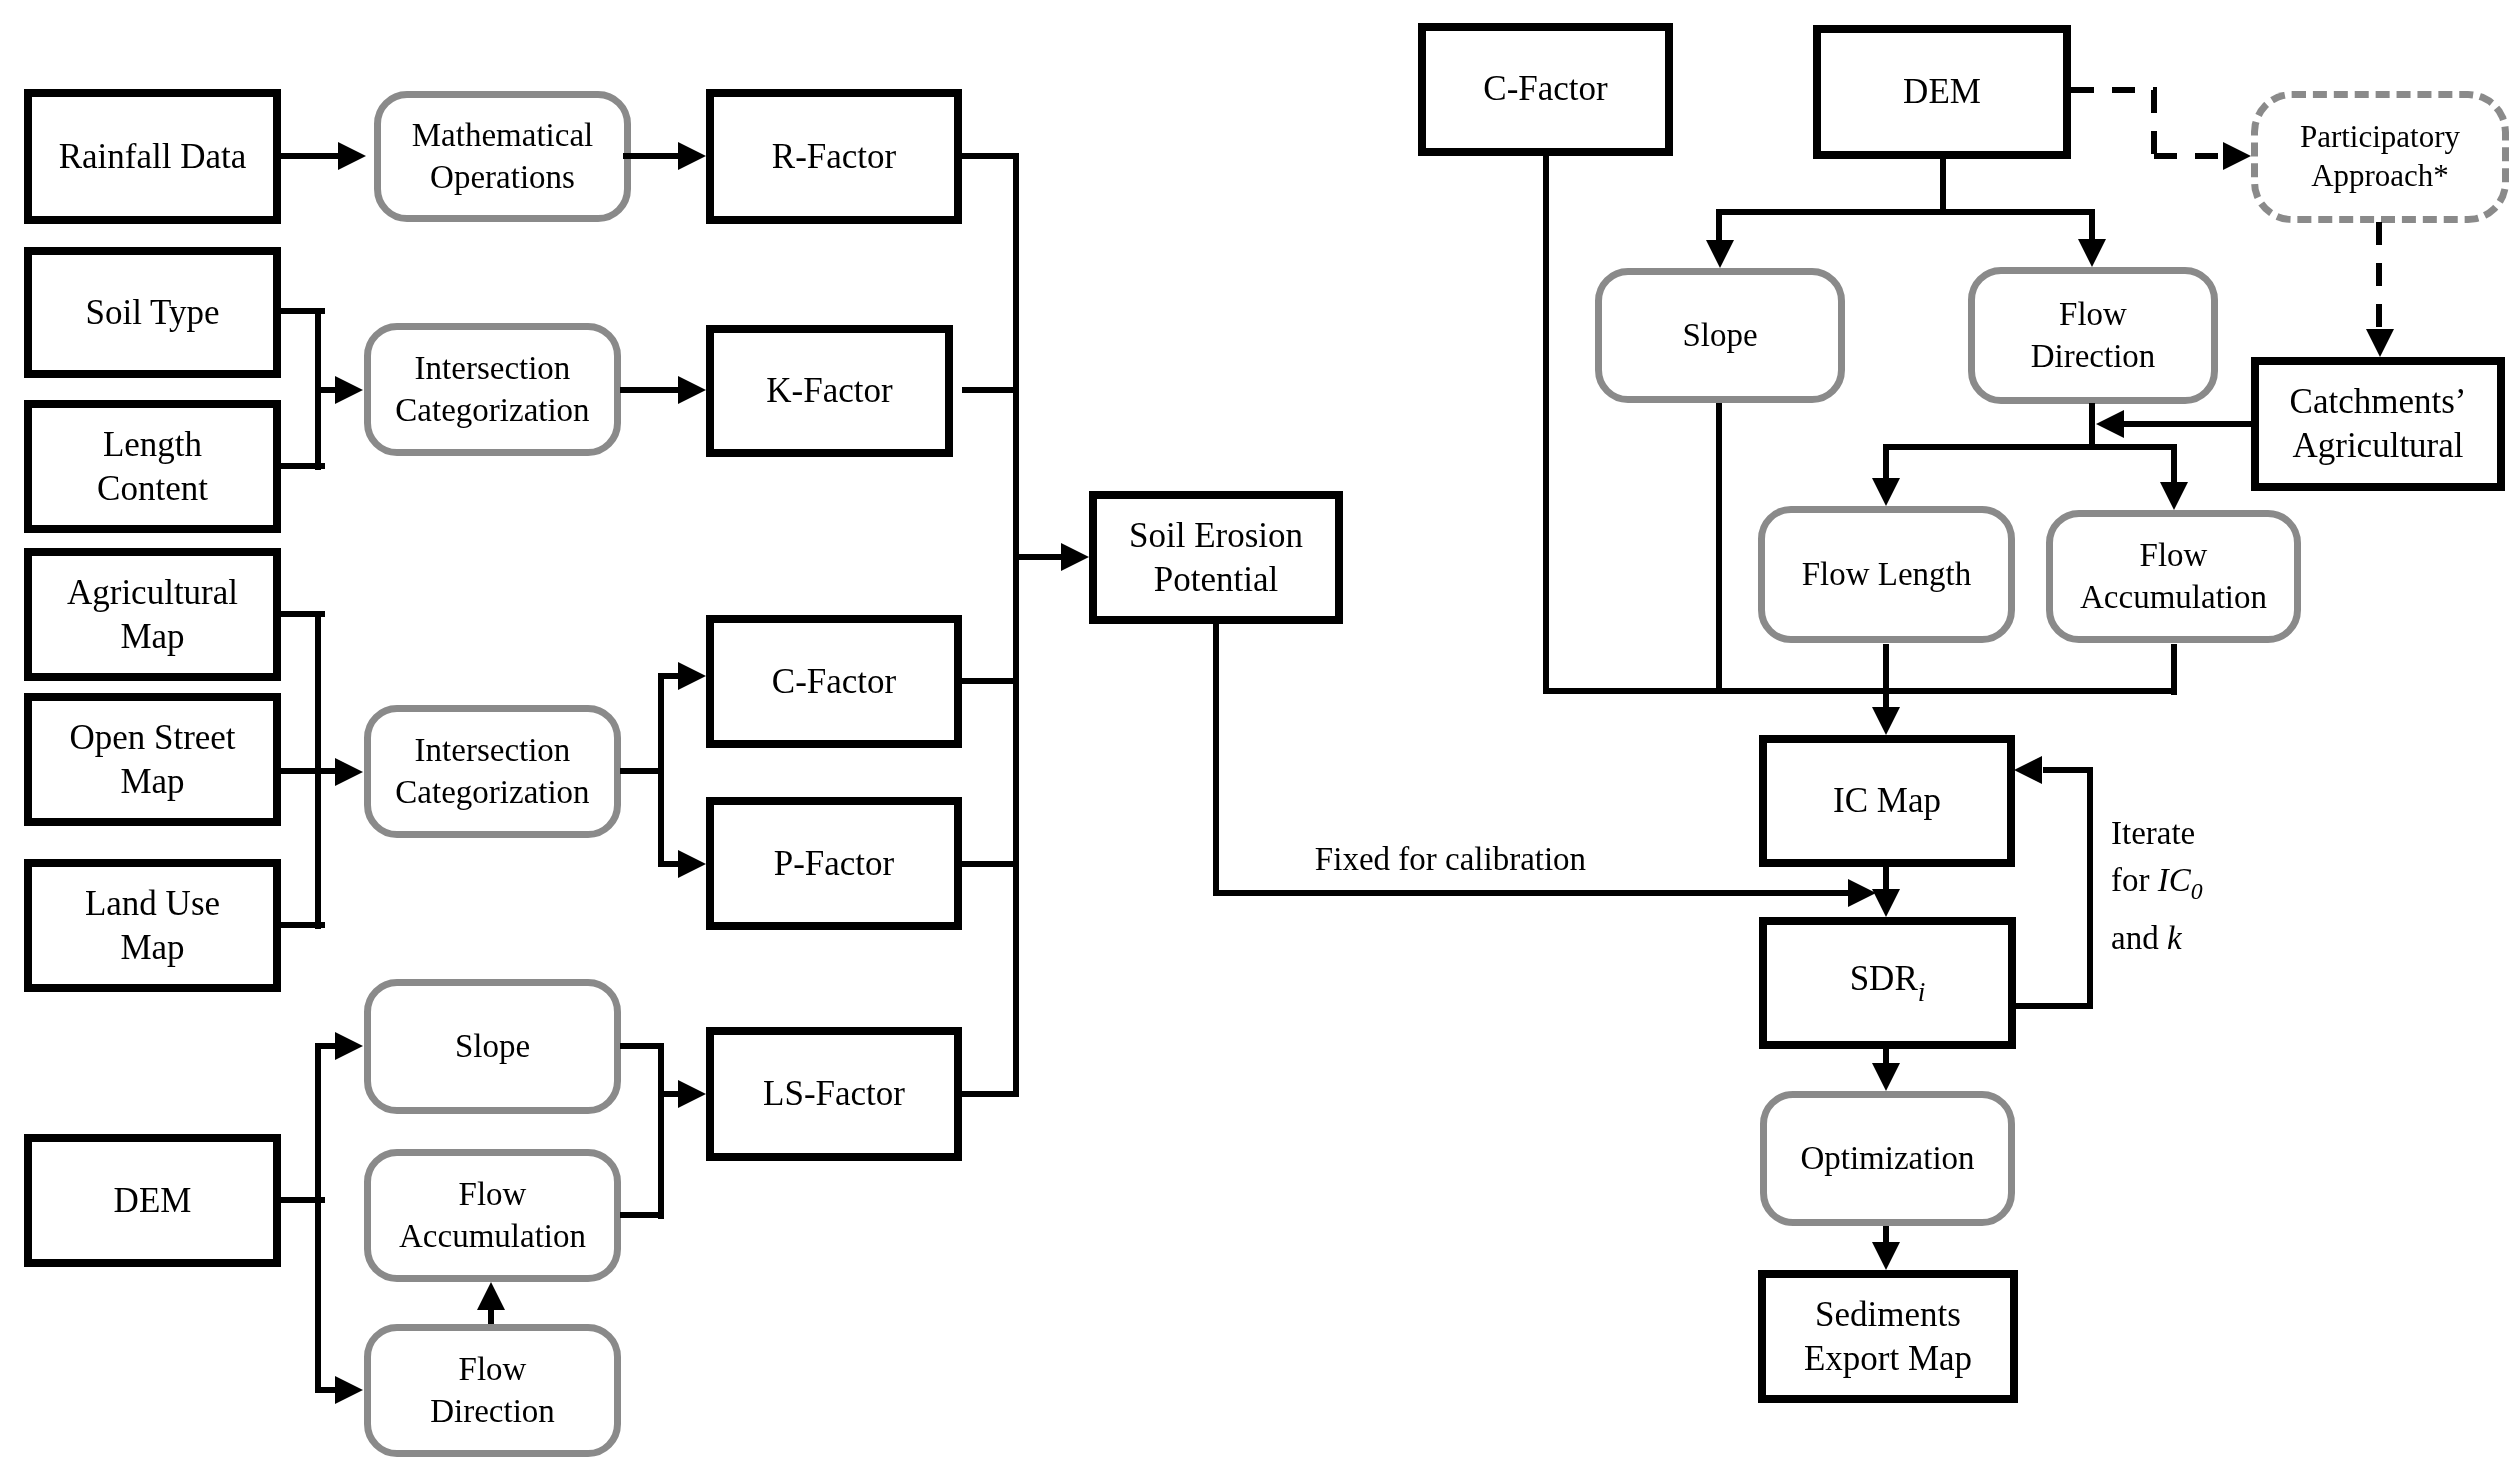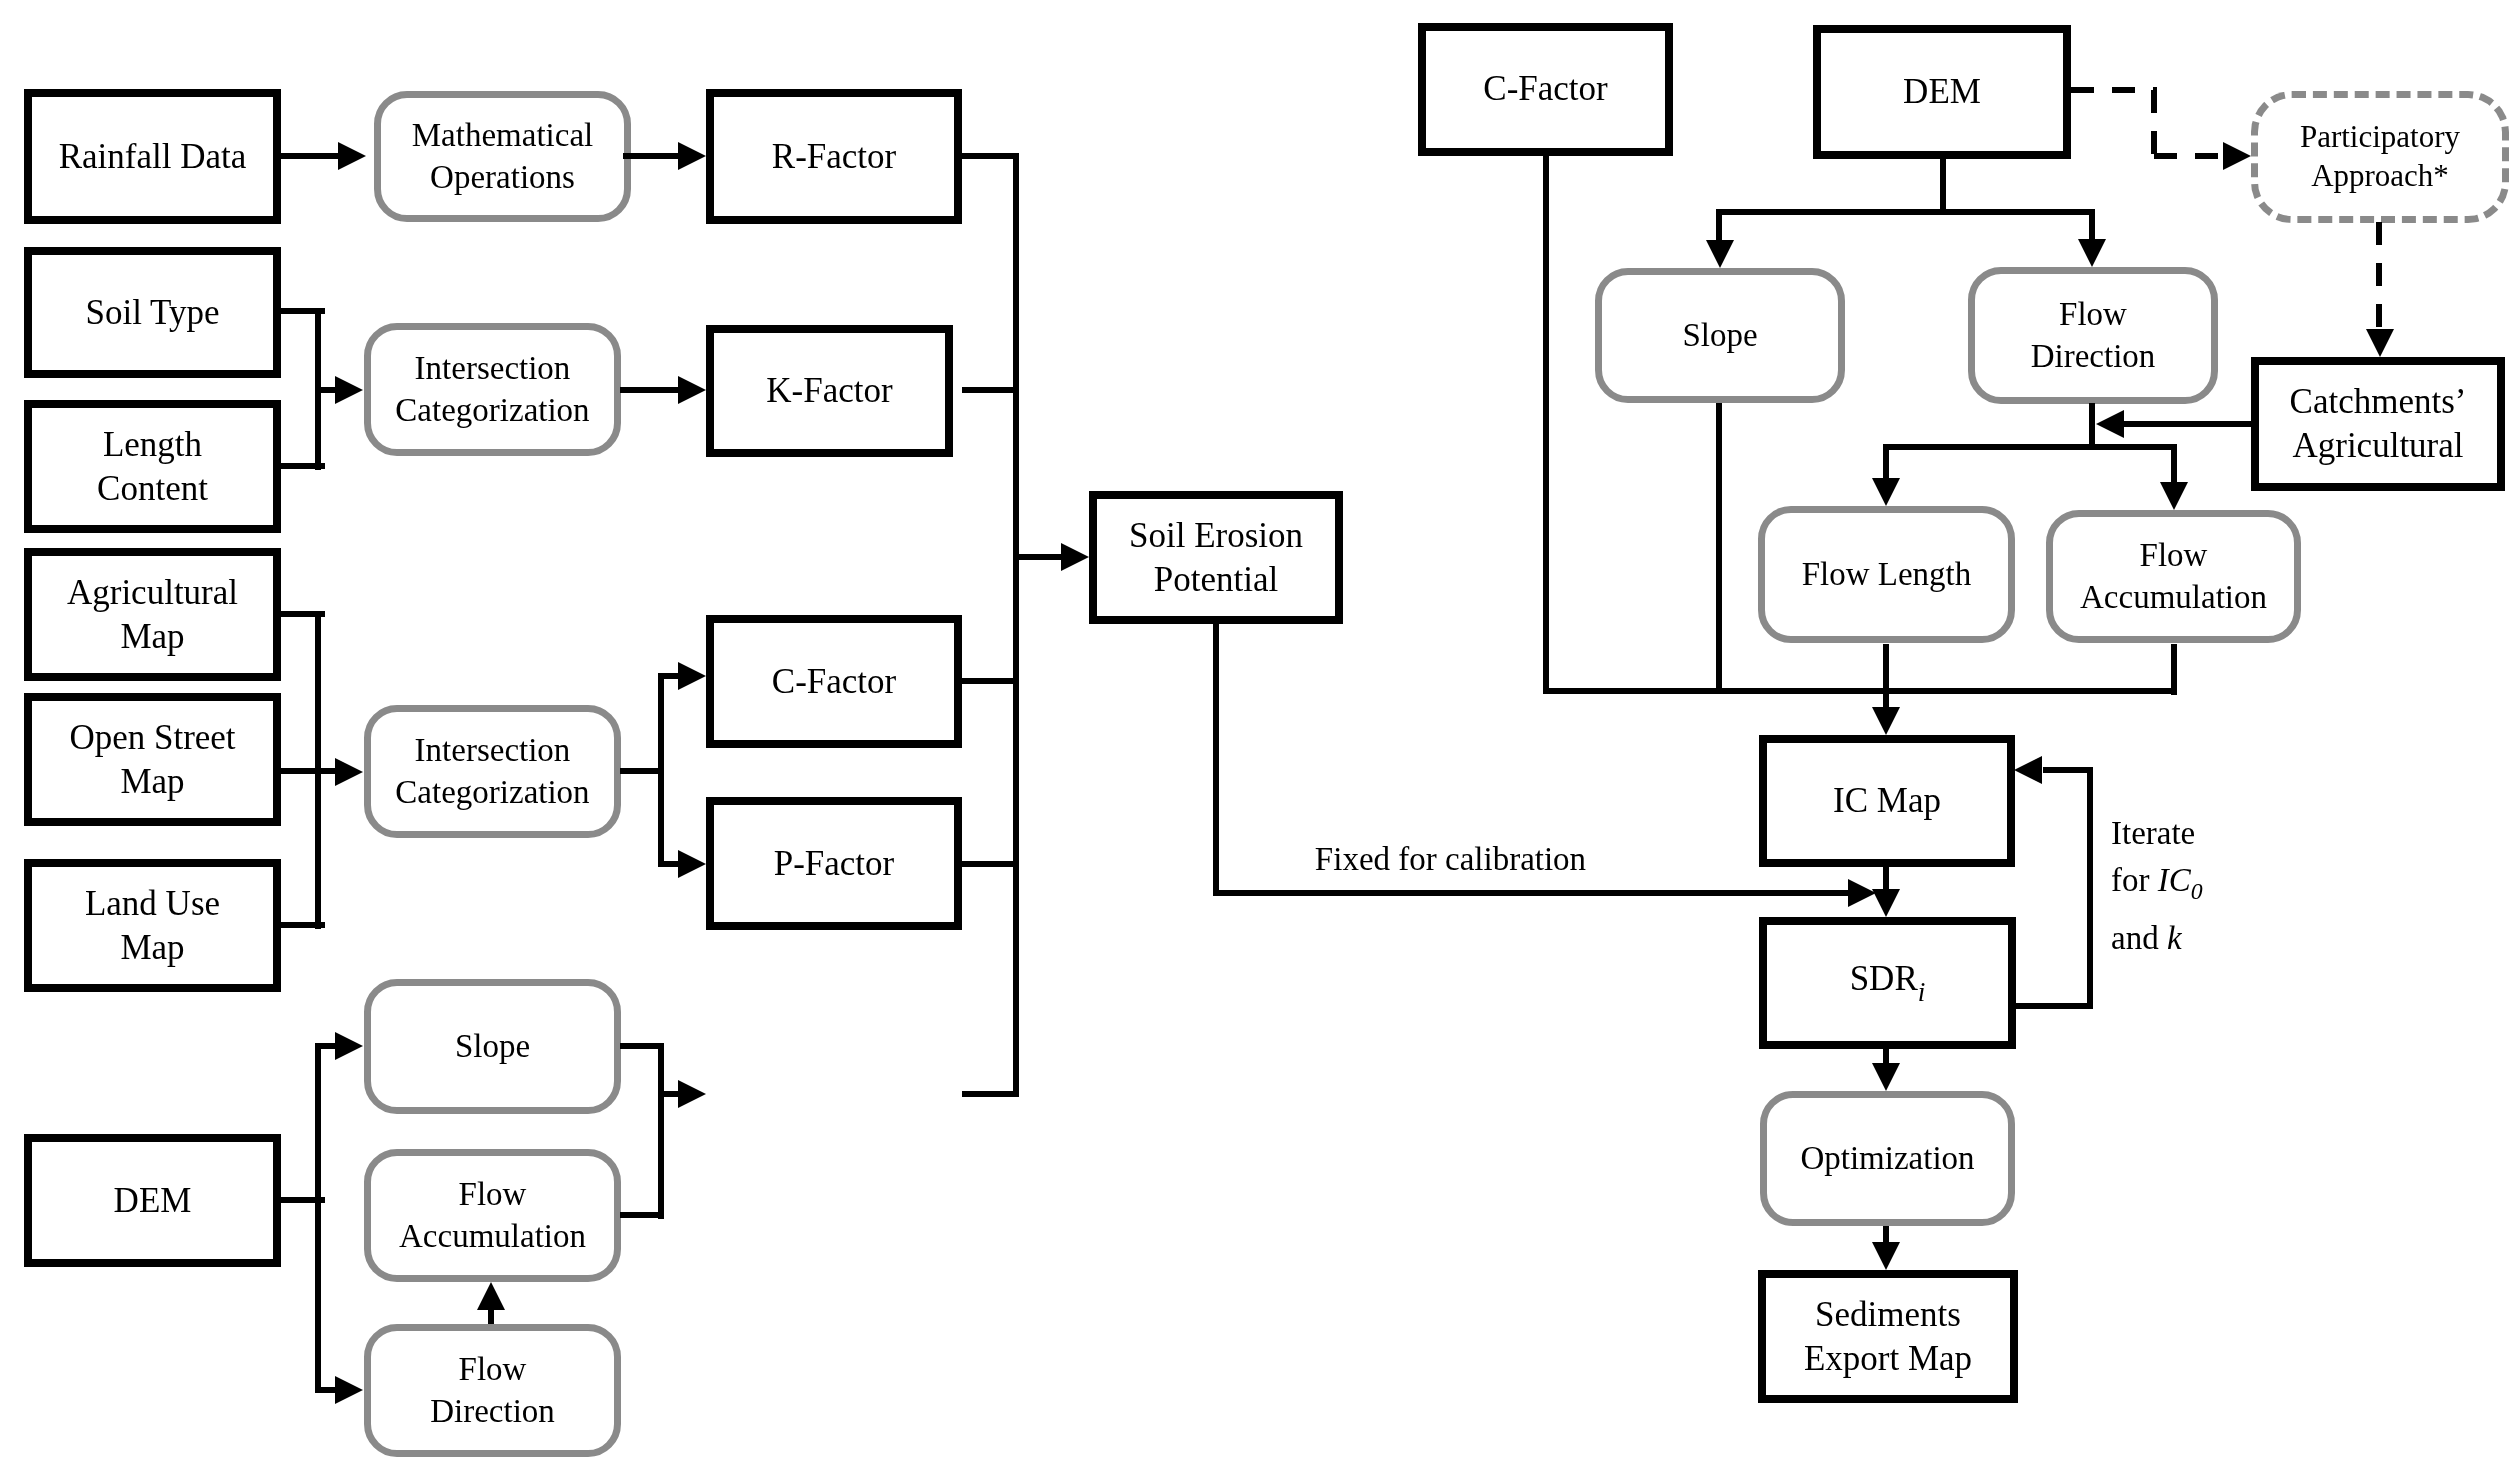--- a/index.html
+++ b/index.html
@@ -52,20 +52,21 @@
 Categorization</span></div>
   <div class="box" style="left:706px;top:615px;width:256px;height:133px"><span>C-Factor</span></div>
   <div class="box" style="left:706px;top:797px;width:256px;height:133px"><span>P-Factor</span></div>
 
   <div class="box" style="left:24px;top:1134px;width:257px;height:133px"><span>DEM</span></div>
   <div class="rbox" style="left:364px;top:979px;width:257px;height:135px"><span>Slope</span></div>
   <div class="rbox" style="left:364px;top:1149px;width:257px;height:133px"><span>Flow
 Accumulation</span></div>
   <div class="rbox" style="left:364px;top:1324px;width:257px;height:133px"><span>Flow
 Direction</span></div>
+  <div class="box" style="left:706px;top:1027px;width:256px;height:134px"><span>LS-Factor</span></div>
 
   <div class="box" style="left:1089px;top:491px;width:254px;height:133px"><span>Soil Erosion
 Potential</span></div>
 
   <div class="box" style="left:1418px;top:22.6px;width:255px;height:133px"><span>C-Factor</span></div>
   <div class="box" style="left:1813px;top:25px;width:258px;height:134px"><span>DEM</span></div>
   <div class="dbox" style="left:2251px;top:91px;width:258px;height:132px"><span>Participatory
 Approach*</span></div>
   <div class="rbox" style="left:1595px;top:268px;width:250px;height:135px"><span>Slope</span></div>
   <div class="rbox" style="left:1968px;top:267px;width:250px;height:137px"><span>Flow

